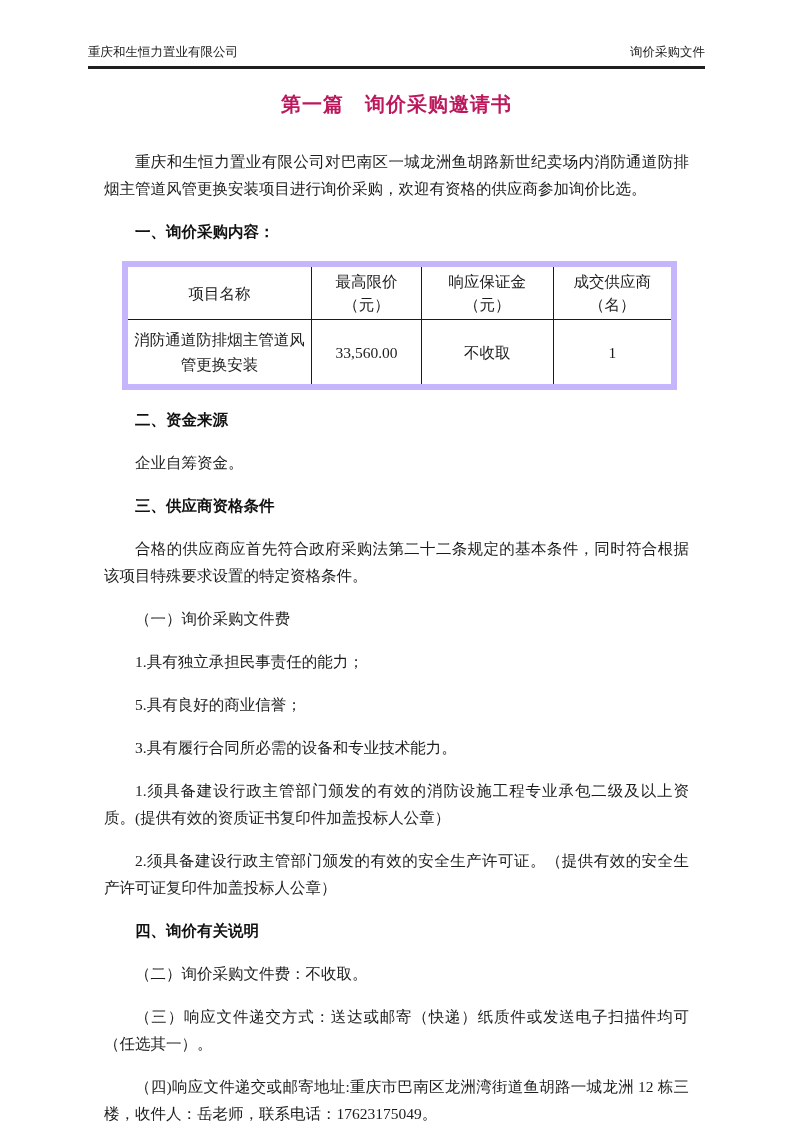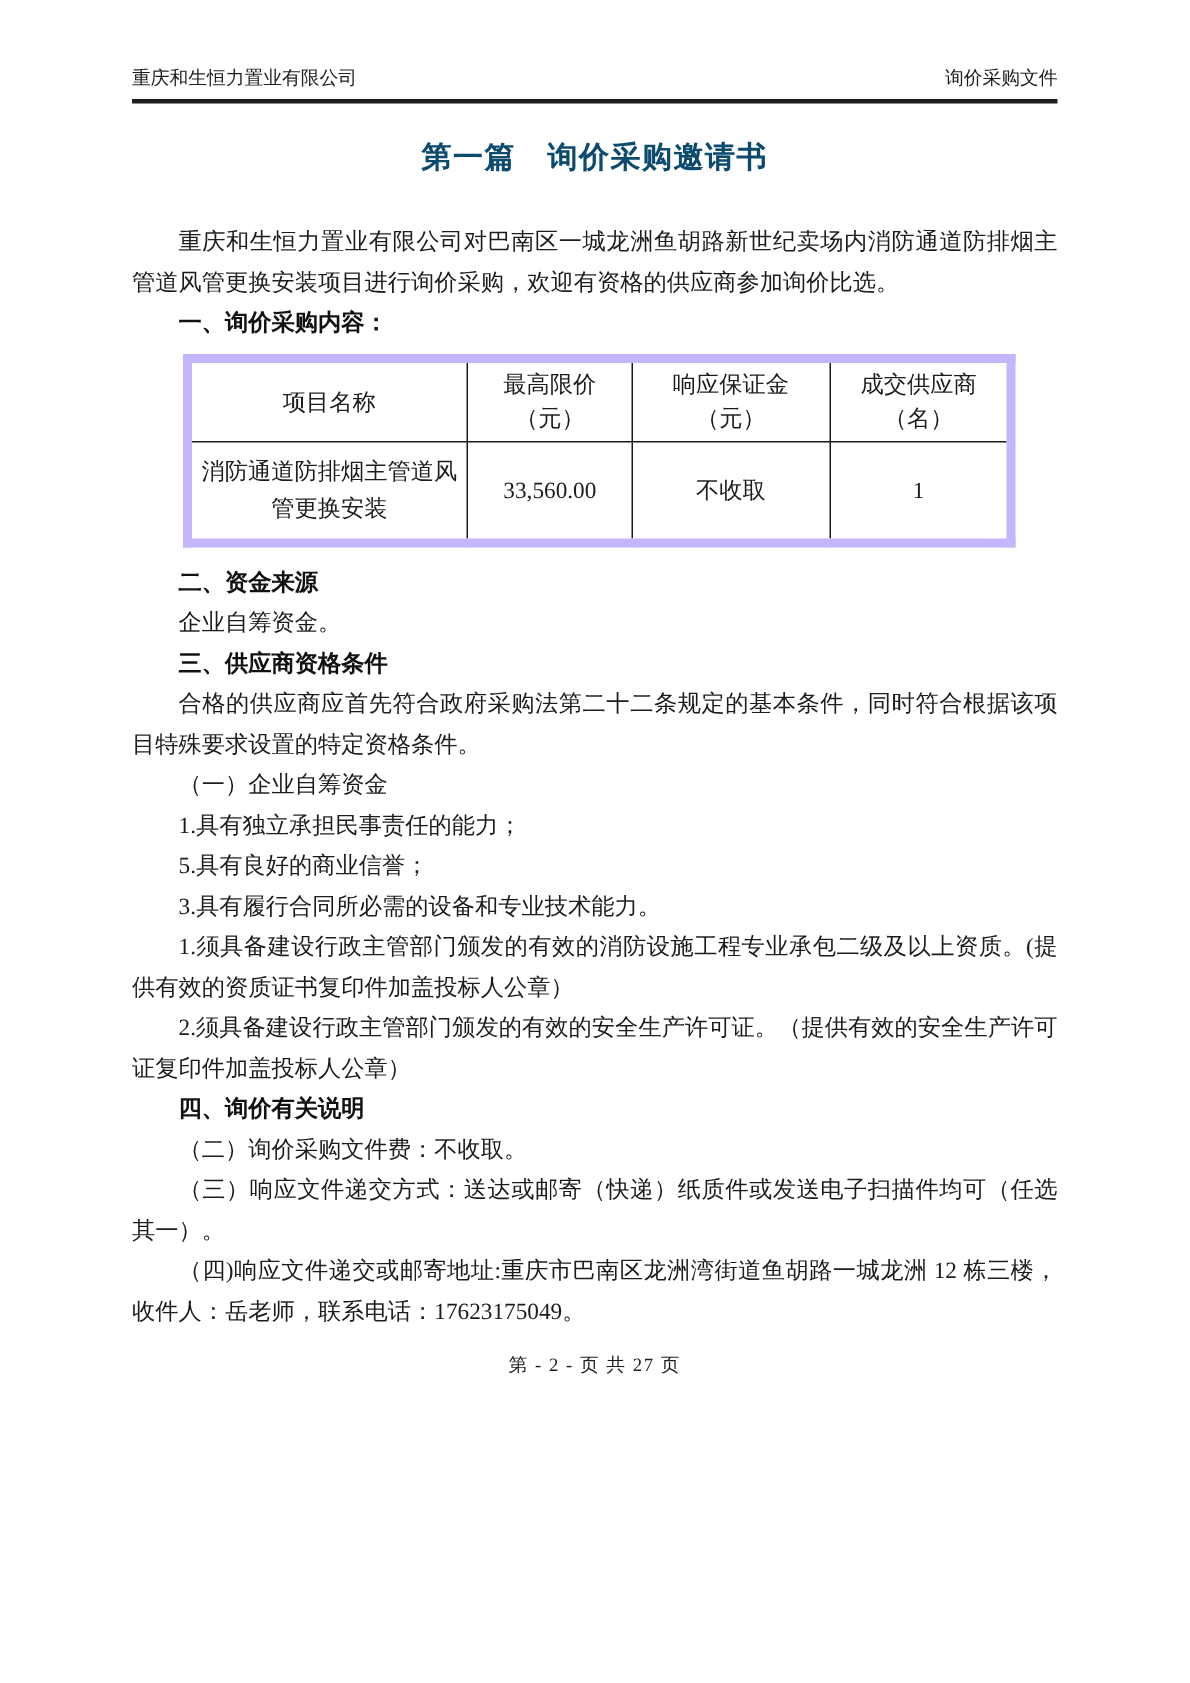--- a/index.html
+++ b/index.html
@@ -28,24 +28,24 @@
     padding-bottom: 5px;
     border-bottom: 3px solid #1f1f1f;
   }
   .doc-title {
     margin: 22px 0 0 0;
     text-align: center;
     font-size: 20px;
     font-weight: bold;
     letter-spacing: 1px;
     font-family: "Liberation Sans", "DejaVu Sans", sans-serif;
-    color: #0c4a6e;
+    color: #be185d;
   }
   .body-p {
-    margin: 0;
+    margin: 16px;
     font-size: 15.5px;
     line-height: 27px;
     text-indent: 2em;
     text-align: justify;
   }
   .intro-p { margin-top: 30px; }
   .hd {
     font-weight: bold;
     font-family: "Liberation Sans", "DejaVu Sans", sans-serif;
     color: #111111;
@@ -123,21 +123,21 @@
         <td>1</td>
       </tr>
     </tbody>
   </table>
 
   <p class="body-p hd">二、资金来源</p>
   <p class="body-p">企业自筹资金。</p>
 
   <p class="body-p hd">三、供应商资格条件</p>
   <p class="body-p">合格的供应商应首先符合政府采购法第二十二条规定的基本条件，同时符合根据该项目特殊要求设置的特定资格条件。</p>
-  <p class="body-p">（一）企业自筹资金</p>
+  <p class="body-p">（一）询价采购文件费</p>
   <p class="body-p">1.具有独立承担民事责任的能力；</p>
   <p class="body-p">5.具有良好的商业信誉；</p>
   <p class="body-p">3.具有履行合同所必需的设备和专业技术能力。</p>
   <p class="body-p">1.须具备建设行政主管部门颁发的有效的消防设施工程专业承包二级及以上资质。(提供有效的资质证书复印件加盖投标人公章）</p>
   <p class="body-p">2.须具备建设行政主管部门颁发的有效的安全生产许可证。（提供有效的安全生产许可证复印件加盖投标人公章）</p>
 
   <p class="body-p hd">四、询价有关说明</p>
   <p class="body-p">（二）询价采购文件费：不收取。</p>
   <p class="body-p">（三）响应文件递交方式：送达或邮寄（快递）纸质件或发送电子扫描件均可（任选其一）。</p>
   <p class="body-p">（四)响应文件递交或邮寄地址:重庆市巴南区龙洲湾街道鱼胡路一城龙洲 12 栋三楼，收件人：岳老师，联系电话：17623175049。</p>

